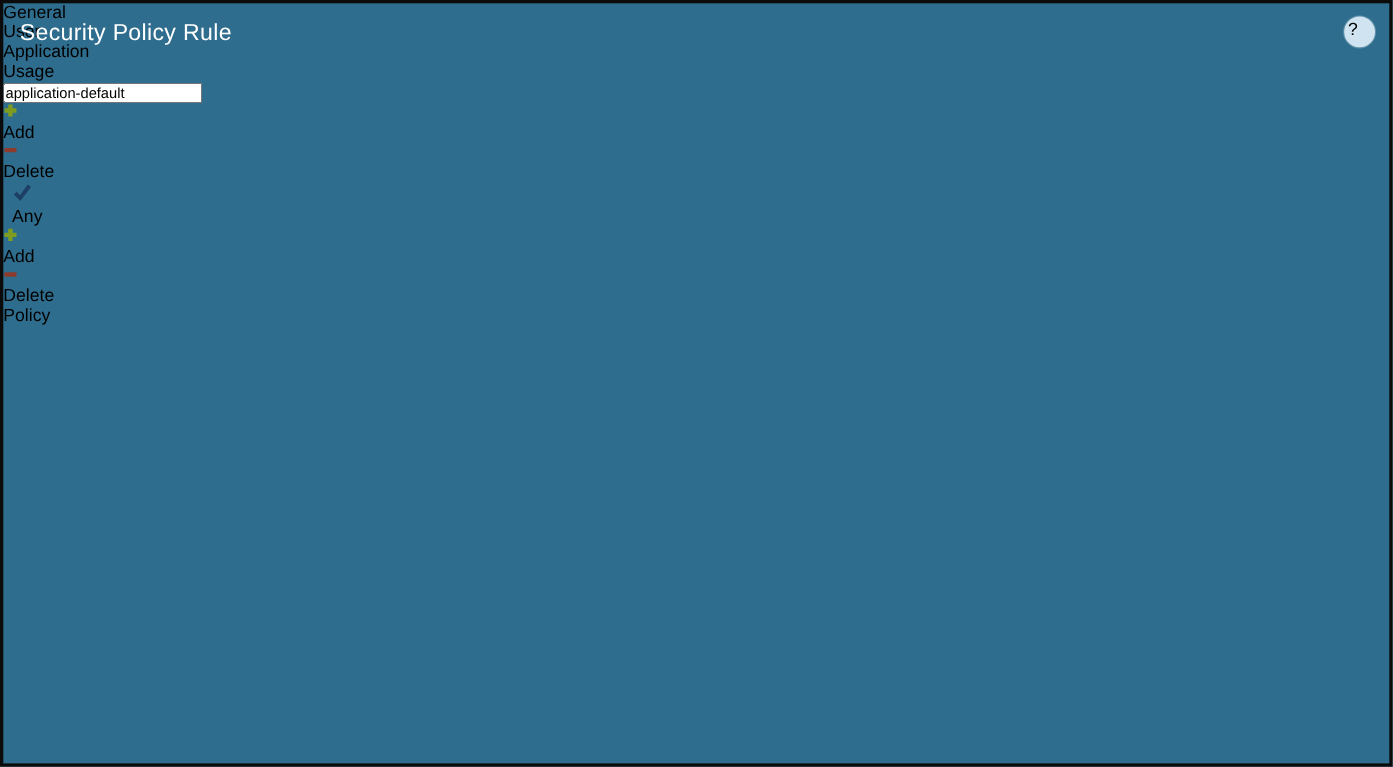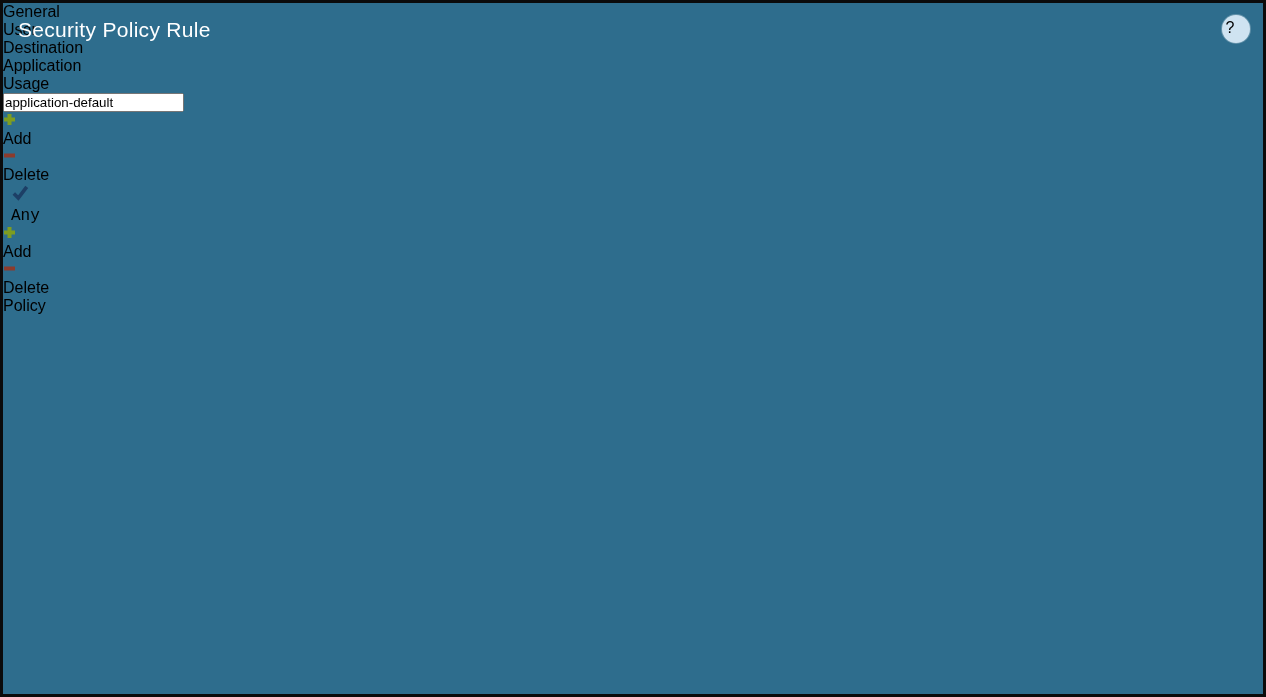--- a/index.html
+++ b/index.html
@@ -130,21 +130,20 @@
 
   <div class="title">Security Policy Rule</div>
 
   <div class="help">
     <div class="help-inner">?</div>
   </div>
 
   <div class="tabs">
     <div class="tab">General</div>
     <div class="tab">User</div>
-    <div class="tab">Destination</div>
     <div class="tab">Application</div>
     <div class="tab">Usage</div>
   </div>
 
   <div class="content">
 
     <div class="panel panel-left">
       <div class="panel-topbar">
         <div class="combo">
           <input type="text" value="application-default" style="">
@@ -168,21 +167,21 @@
             <svg width="13" height="13" viewBox="0 0 13 13">
                 <path d="M1 6.5 H12" stroke="#8C3B2C" stroke-width="4"></path>
               </svg>
           </div>
           <span class="lbl">Delete</span>
         </div>
       </div>
     </div>
 
     <div class="panel panel-right">
-      <div class="panel-topbar" style="padding-left:8px;font-family:Liberation Mono, monospace;">
+      <div class="panel-topbar" style="padding-left:8px;">
         <div class="checkbox big checked">
           <svg width="18" height="18" viewBox="0 0 16 16">
               <path d="M2.5 8.5 L6.5 12.5 L14 2.5" stroke="#1D3F66" stroke-width="3.2" fill="none"></path>
             </svg>
         </div>
         <span class="any-label">Any</span>
       </div>
       <div class="panel-body"></div>
       <div class="panel-footer">
         <div class="foot-btn">

